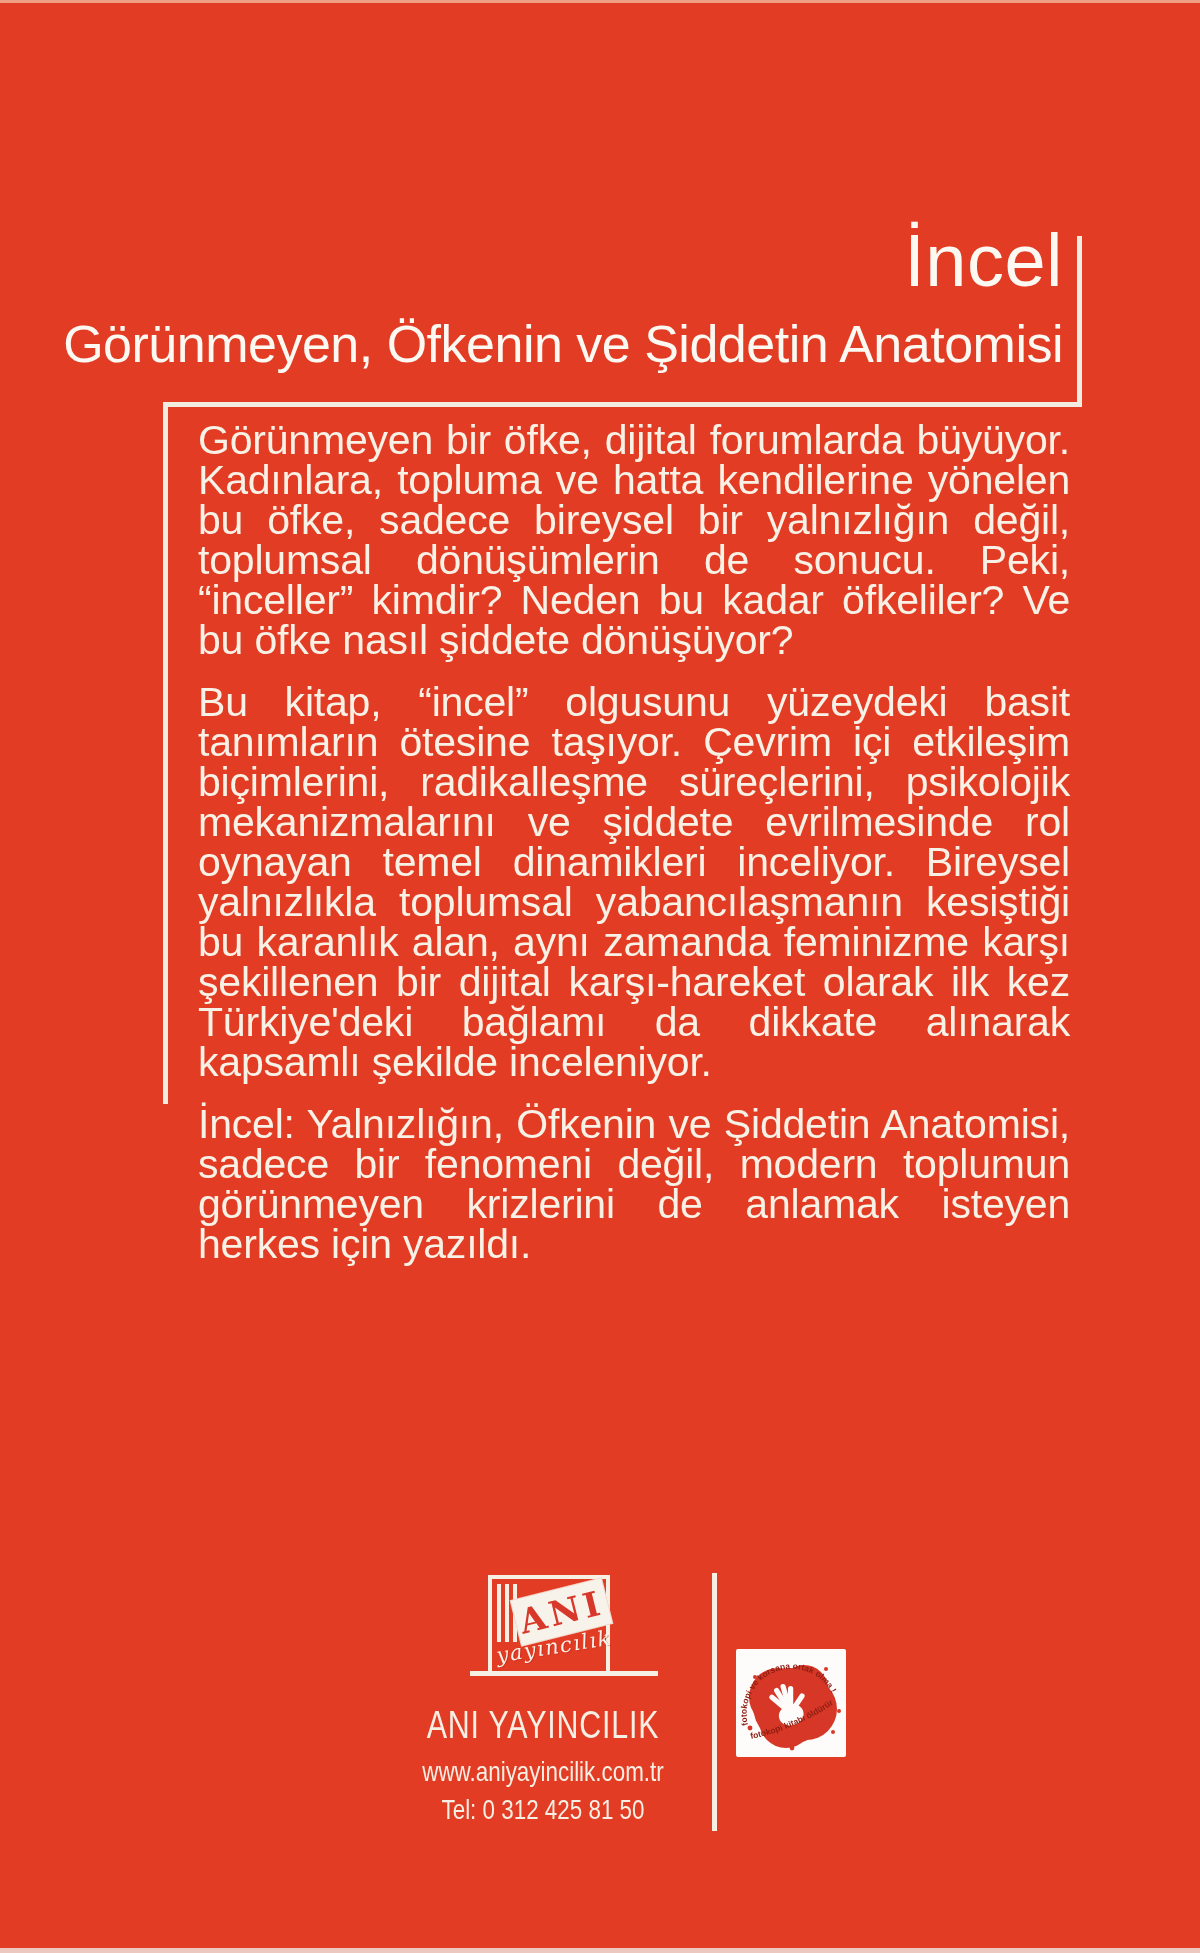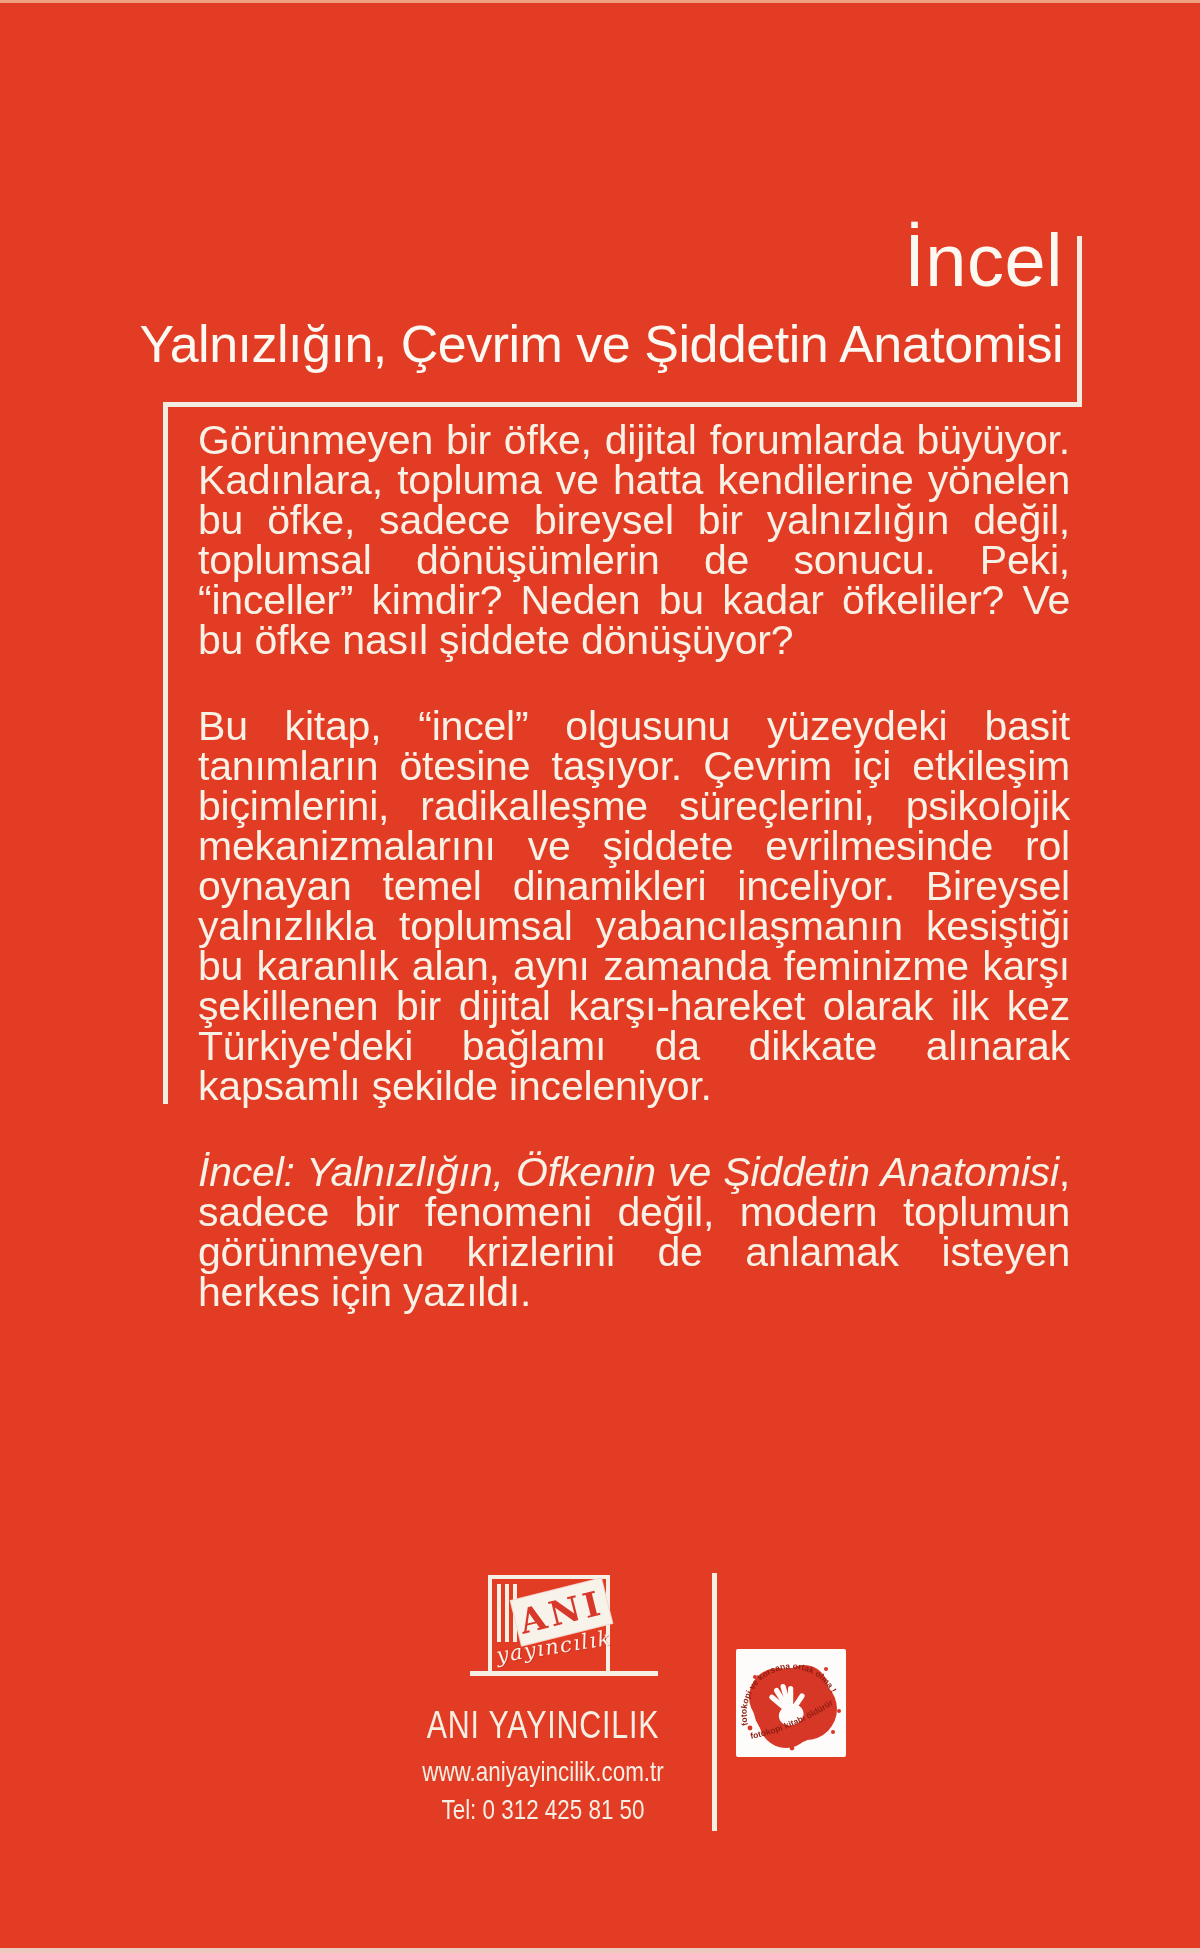--- a/index.html
+++ b/index.html
@@ -45,22 +45,22 @@
     position: absolute;
     left: 198px; top: 420px;
     width: 872px;
     color: #f8f1e6;
     font-size: 41px;
     line-height: 40px;
     text-align: justify;
     letter-spacing: -0.2px;
   }
   .blurb p { margin: 0; }
-  .blurb p + p { margin-top: 46px; }
-  .blurb .em { font-style: italic; }
+  .blurb p + p { margin-top: 22px; }
+  .blurb .em { }
 
   
   .logo-box {
     position: absolute;
     left: 488px; top: 1575px;
     width: 122px; height: 97px;
     border: 4px solid #f6efe4;
     border-bottom: none;
   }
   .logo-bar { position: absolute; width: 4px; height: 58px; top: 1584px; background: #f6efe4; }
@@ -129,21 +129,21 @@
   }
 </style>
 </head>
 <body>
 
 <div class="page">
   <div class="edge-top"></div>
   <div class="edge-bottom"></div>
 
   <div class="book-title">İncel</div>
-  <div class="book-subtitle">Yalnızlığın, Çevrim ve Şiddetin Anatomisi</div>
+  <div class="book-subtitle">Görünmeyen, Öfkenin ve Şiddetin Anatomisi</div>
 
   <div class="rule rule-title-right"></div>
   <div class="rule rule-top"></div>
   <div class="rule rule-left"></div>
 
   <div class="blurb">
     <p>Görünmeyen bir öfke, dijital forumlarda büyüyor. Kadınlara, topluma ve hatta kendilerine yönelen bu öfke, sadece bireysel bir yalnızlığın değil, toplumsal dönüşümlerin de sonucu. Peki, “inceller” kimdir? Neden bu kadar öfkeliler? Ve bu öfke nasıl şiddete dönüşüyor?</p>
     <p>Bu kitap, “incel” olgusunu yüzeydeki basit tanımların ötesine taşıyor. Çevrim içi etkileşim biçimlerini, radikalleşme süreçlerini, psikolojik mekanizmalarını ve şiddete evrilmesinde rol oynayan temel dinamikleri inceliyor. Bireysel yalnızlıkla toplumsal yabancılaşmanın kesiştiği bu karanlık alan, aynı zamanda feminizme karşı şekillenen bir dijital karşı-hareket olarak ilk kez Türkiye'deki bağlamı da dikkate alınarak kapsamlı şekilde inceleniyor.</p>
     <p><span class="em">İncel: Yalnızlığın, Öfkenin ve Şiddetin Anatomisi</span><span>, sadece bir fenomeni değil, modern toplumun görünmeyen krizlerini de anlamak isteyen herkes için yazıldı.</span></p>
   </div>

